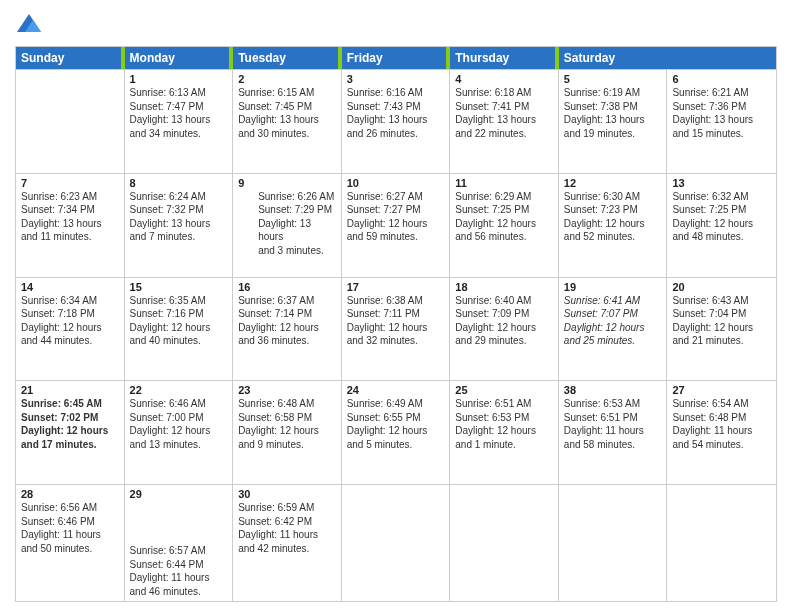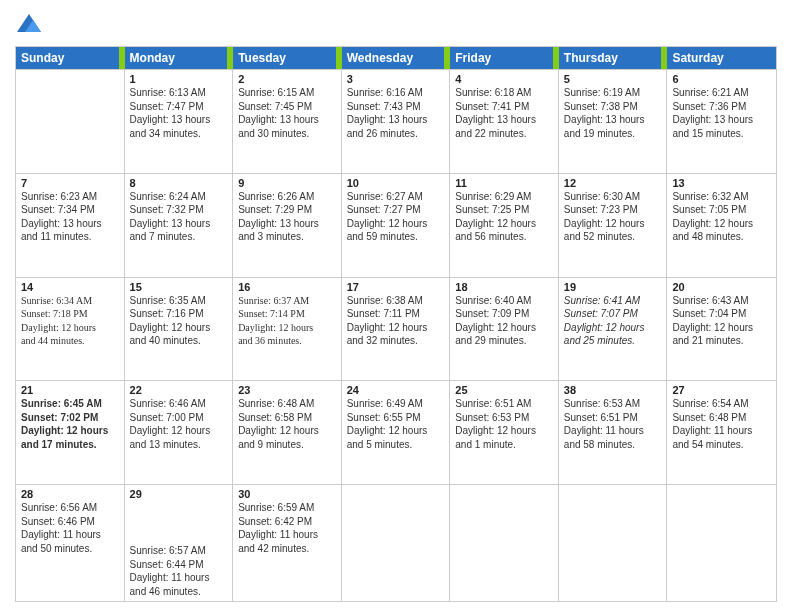--- a/index.html
+++ b/index.html
@@ -62,21 +62,21 @@
       display: grid;
       grid-template-columns: repeat(7, 1fr);
       background: #2a72c3;
     }
     .cal-header-cell {
       color: #fff;
       font-size: 12px;
       font-weight: bold;
       padding: 4px 5px;
       text-align: left;
-      border-right: 6px solid #84cc16;
+      border-right: 4px solid #84cc16;
     }
     .cal-header-cell:last-child { border-right: none; }
     .cal-body {
       display: flex;
       flex-direction: column;
       flex: 1;
     }
     .cal-row {
       display: grid;
       grid-template-columns: repeat(7, 1fr);
@@ -124,21 +124,20 @@
       <div class="month-title"></div>
       <div class="subtitle"></div>
     </div>
   </div>
 
   <div class="calendar">
     <div class="cal-header">
     <div class="cal-header-cell">Sunday</div>
         <div class="cal-header-cell">Monday</div>
         <div class="cal-header-cell">Tuesday</div>
-        <div class="cal-header-cell">Wednesday</div>
         <div class="cal-header-cell">Friday</div>
         <div class="cal-header-cell">Thursday</div>
         <div class="cal-header-cell">Saturday</div>
       </div>
     <div class="cal-body">
     <div class="cal-row">
           <div class="cal-cell"></div>
           <div class="cal-cell">
             <span class="cell-date">1</span>
             <div class="cell-info" style="white-space: pre-line;">Sunrise: 6:13 AM
@@ -192,21 +191,21 @@
           </div>
           <div class="cal-cell">
             <span class="cell-date">8</span>
             <div class="cell-info" style="white-space: pre-line;">Sunrise: 6:24 AM
 Sunset: 7:32 PM
 Daylight: 13 hours
 and 7 minutes.</div>
           </div>
           <div class="cal-cell">
             <span class="cell-date">9</span>
-            <div class="cell-info" style="white-space: pre-line;">Sunrise: 6:26 AM
+            <div class="cell-info" style="white-space: pre-line; margin-left: 20px;">Sunrise: 6:26 AM
 Sunset: 7:29 PM
 Daylight: 13 hours
 and 3 minutes.</div>
           </div>
           <div class="cal-cell">
             <span class="cell-date">10</span>
             <div class="cell-info" style="white-space: pre-line;">Sunrise: 6:27 AM
 Sunset: 7:27 PM
 Daylight: 12 hours
 and 59 minutes.</div>
@@ -221,43 +220,43 @@
           <div class="cal-cell">
             <span class="cell-date">12</span>
             <div class="cell-info" style="white-space: pre-line;">Sunrise: 6:30 AM
 Sunset: 7:23 PM
 Daylight: 12 hours
 and 52 minutes.</div>
           </div>
           <div class="cal-cell">
             <span class="cell-date">13</span>
             <div class="cell-info" style="white-space: pre-line;">Sunrise: 6:32 AM
-Sunset: 7:05 PM
+Sunset: 7:25 PM
 Daylight: 12 hours
 and 48 minutes.</div>
           </div>
         </div>
         <div class="cal-row">
           <div class="cal-cell">
             <span class="cell-date">14</span>
-            <div class="cell-info" style="white-space: pre-line; font-family: Liberation Serif, serif;">Sunrise: 6:34 AM
+            <div class="cell-info" style="white-space: pre-line;">Sunrise: 6:34 AM
 Sunset: 7:18 PM
 Daylight: 12 hours
 and 44 minutes.</div>
           </div>
           <div class="cal-cell">
             <span class="cell-date">15</span>
             <div class="cell-info" style="white-space: pre-line;">Sunrise: 6:35 AM
 Sunset: 7:16 PM
 Daylight: 12 hours
 and 40 minutes.</div>
           </div>
           <div class="cal-cell">
             <span class="cell-date">16</span>
-            <div class="cell-info" style="white-space: pre-line; font-family: Liberation Serif, serif;">Sunrise: 6:37 AM
+            <div class="cell-info" style="white-space: pre-line;">Sunrise: 6:37 AM
 Sunset: 7:14 PM
 Daylight: 12 hours
 and 36 minutes.</div>
           </div>
           <div class="cal-cell">
             <span class="cell-date">17</span>
             <div class="cell-info" style="white-space: pre-line;">Sunrise: 6:38 AM
 Sunset: 7:11 PM
 Daylight: 12 hours
 and 32 minutes.</div>

